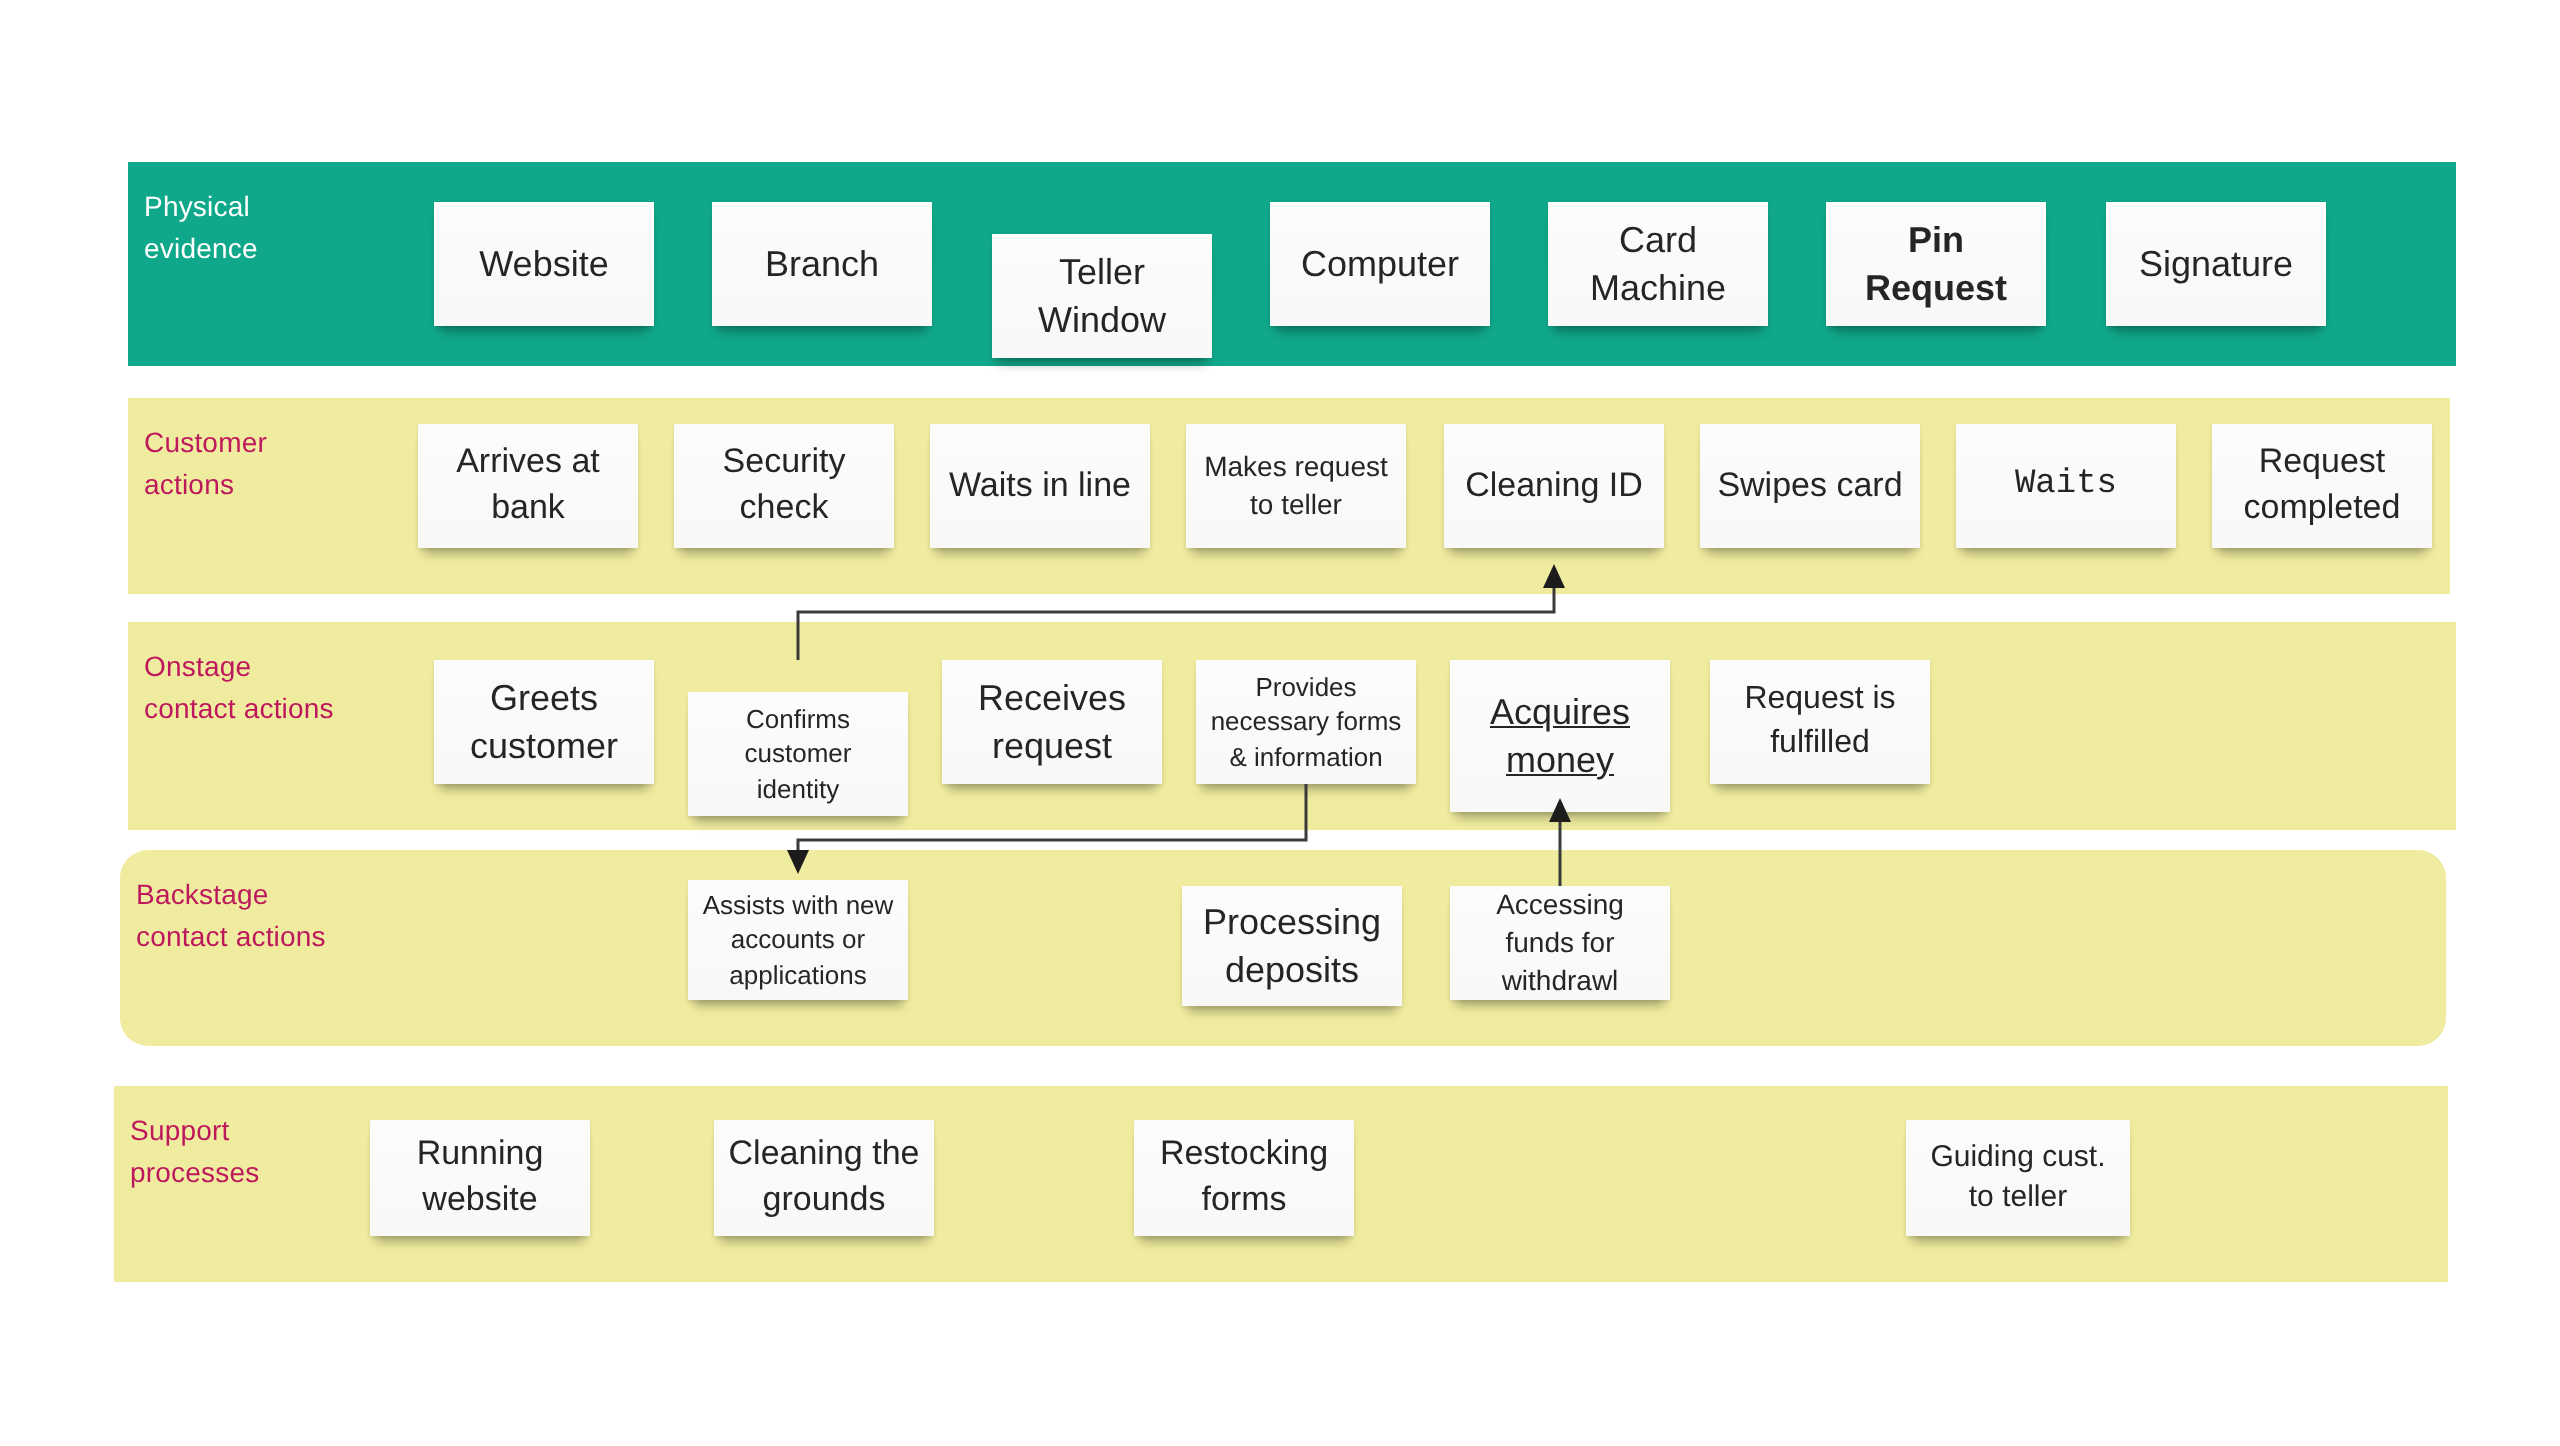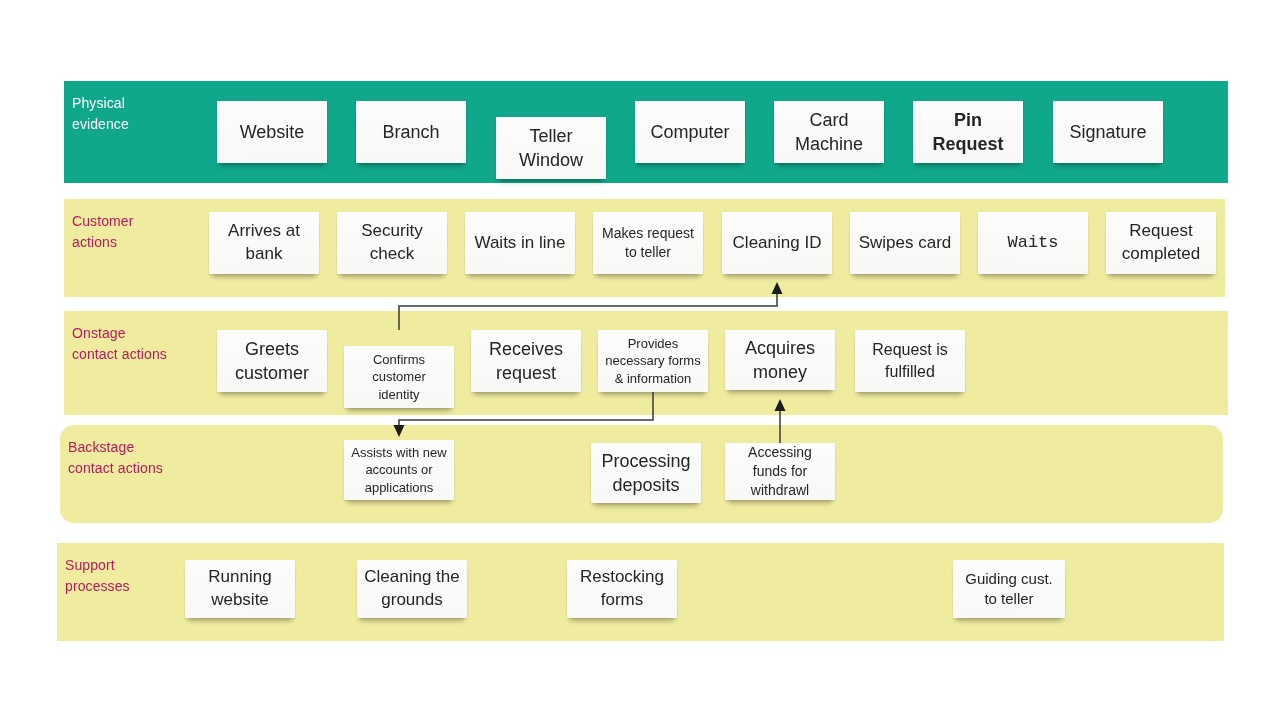--- a/index.html
+++ b/index.html
@@ -90,21 +90,21 @@
   <div class="note" style="left:593px;top:212px;width:110px;height:62px;font-size:14px;">Makes request to teller</div>
   <div class="note" style="left:722px;top:212px;width:110px;height:62px;font-size:17px;">Cleaning ID</div>
   <div class="note" style="left:850px;top:212px;width:110px;height:62px;font-size:17px;">Swipes card</div>
   <div class="note" style="left:978px;top:212px;width:110px;height:62px;font-size:17px;font-family:Liberation Mono, monospace;">Waits</div>
   <div class="note" style="left:1106px;top:212px;width:110px;height:62px;font-size:17px;">Request completed</div>
 
   <div class="note" style="left:217px;top:330px;width:110px;height:62px;font-size:18px;">Greets customer</div>
   <div class="note" style="left:344px;top:330px;width:110px;height:62px;font-size:13px;margin-top:16px;">Confirms customer identity</div>
   <div class="note" style="left:471px;top:330px;width:110px;height:62px;font-size:18px;">Receives request</div>
   <div class="note" style="left:598px;top:330px;width:110px;height:62px;font-size:13px;">Provides necessary forms &amp; information</div>
-  <div class="note" style="left:725px;top:330px;width:110px;height:60px;font-size:18px;">Acquires money</div>
+  <div class="note" style="left:725px;top:330px;width:110px;height:76px;font-size:18px;text-decoration:underline;">Acquires money</div>
   <div class="note" style="left:855px;top:330px;width:110px;height:62px;font-size:16px;">Request is fulfilled</div>
 
   <div class="note" style="left:344px;top:440px;width:110px;height:60px;font-size:13px;">Assists with new accounts or applications</div>
   <div class="note" style="left:591px;top:443px;width:110px;height:60px;font-size:18px;">Processing deposits</div>
   <div class="note" style="left:725px;top:443px;width:110px;height:57px;font-size:14px;">Accessing funds for withdrawl</div>
 
   <div class="note" style="left:185px;top:560px;width:110px;height:58px;font-size:17px;">Running website</div>
   <div class="note" style="left:357px;top:560px;width:110px;height:58px;font-size:17px;">Cleaning the grounds</div>
   <div class="note" style="left:567px;top:560px;width:110px;height:58px;font-size:17px;">Restocking forms</div>
   <div class="note" style="left:953px;top:560px;width:112px;height:58px;font-size:15px;">Guiding cust. to teller</div>

